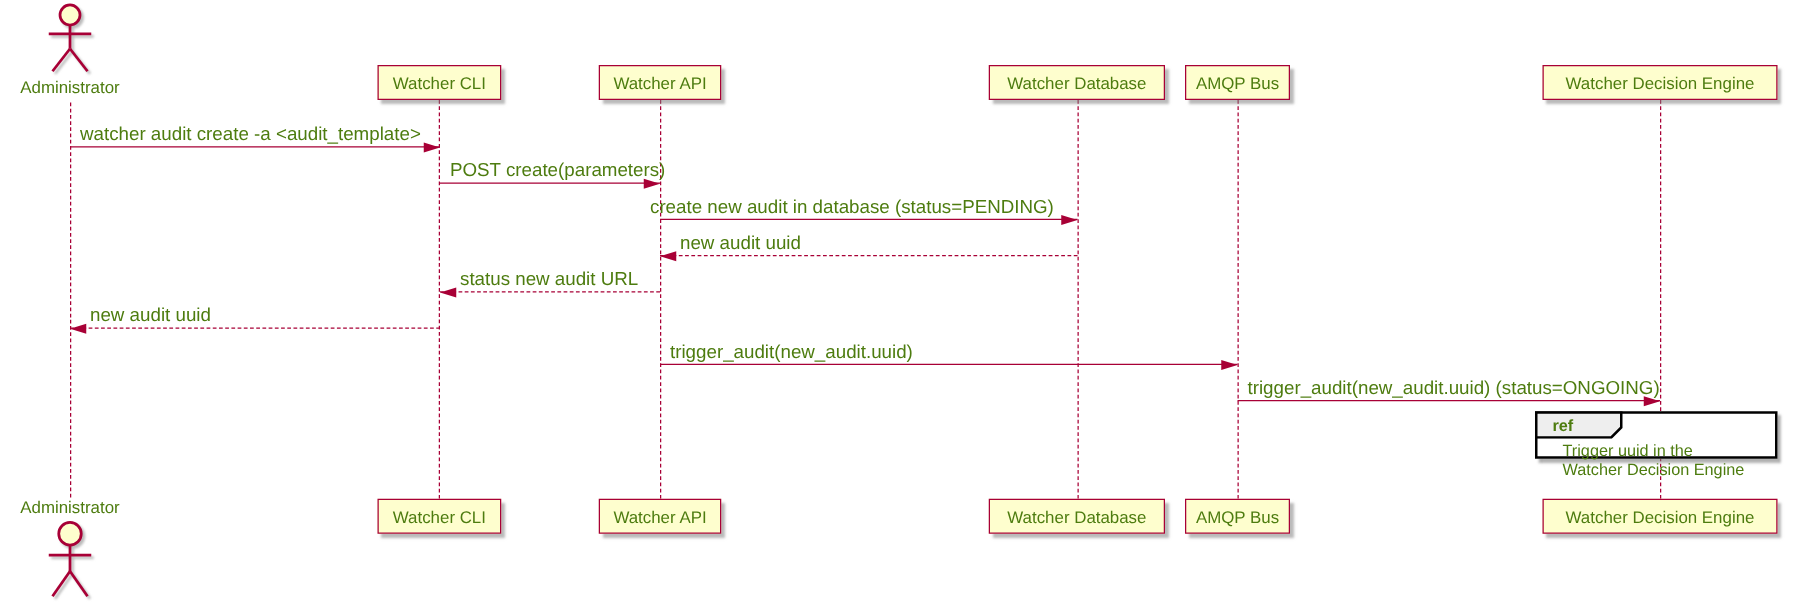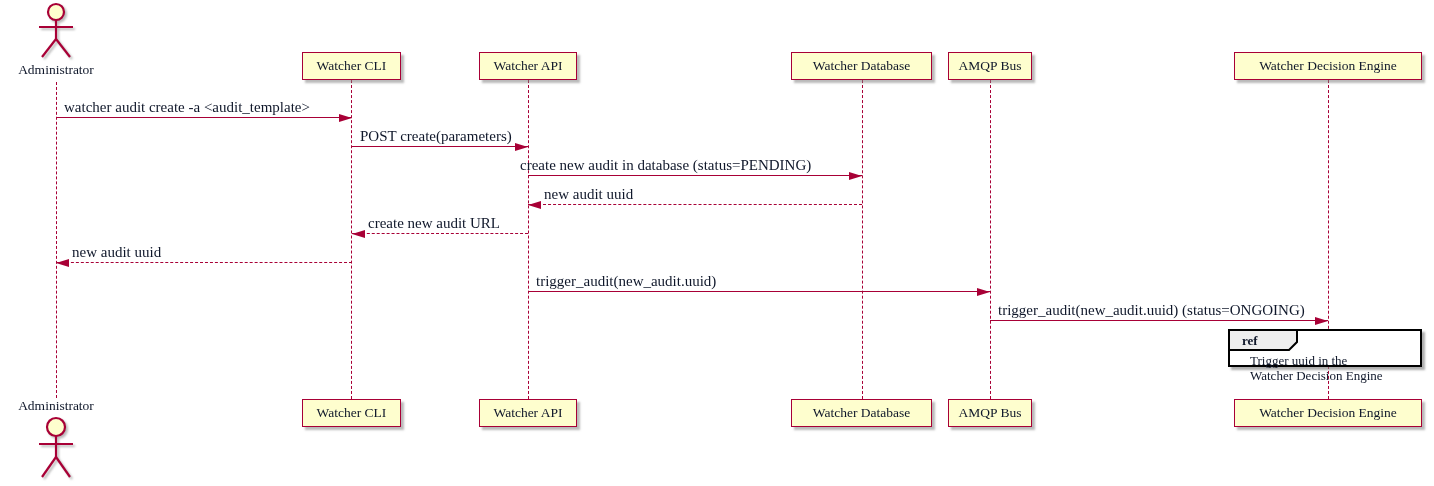--- a/index.html
+++ b/index.html
@@ -1,18 +1,18 @@
 <!DOCTYPE html>
 <html><head>
 <meta charset="utf-8">
 <style>
   html,body{margin:0;padding:0;background:#ffffff;}
   .canvas{
     position:relative;width:1434px;height:486px;background:#ffffff;overflow:hidden;
-    font-family:Liberation Serif, serif;color:#0f172a;
+    font-family:Liberation Sans, sans-serif;color:#4d7c0f;
   }
   .participant{
     position:absolute;box-sizing:border-box;height:28px;
     background:#FEFECE;border:1.7px solid #A80036;
     box-shadow:3px 3px 2px rgba(130,130,130,0.55);
     display:flex;align-items:center;justify-content:center;
     font-size:13.5px;white-space:nowrap;z-index:3;
   }
   .lifeline{
     position:absolute;width:0;border-left:1px dashed #A80036;z-index:1;
@@ -108,21 +108,21 @@
     <div class="arrow-right" style="left:849px;top:171.5px;"></div>
   </div>
 
   <div>
     <div class="msg-label" style="left:544px;top:187px;">new audit uuid</div>
     <div class="msg-line dashed" style="left:528px;top:204px;width:334px;"></div>
     <div class="arrow-left" style="left:528px;top:200.5px;"></div>
   </div>
 
   <div>
-    <div class="msg-label" style="left:368px;top:216px;">create new audit URL</div>
+    <div class="msg-label" style="left:368px;top:216px;">status new audit URL</div>
     <div class="msg-line dashed" style="left:352px;top:233px;width:176px;"></div>
     <div class="arrow-left" style="left:352px;top:229.5px;"></div>
   </div>
 
   <div>
     <div class="msg-label" style="left:72px;top:245px;">new audit uuid</div>
     <div class="msg-line dashed" style="left:56px;top:262px;width:296px;"></div>
     <div class="arrow-left" style="left:56px;top:258.5px;"></div>
   </div>
 

